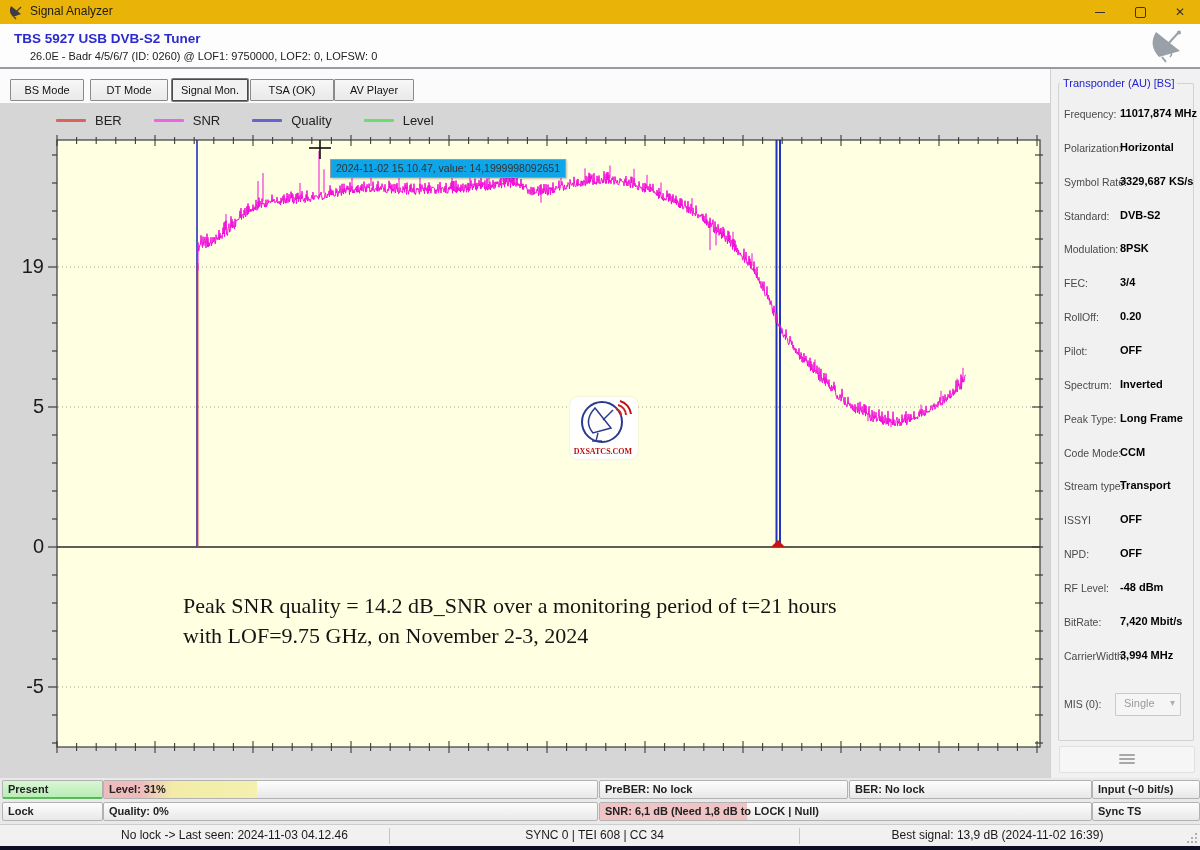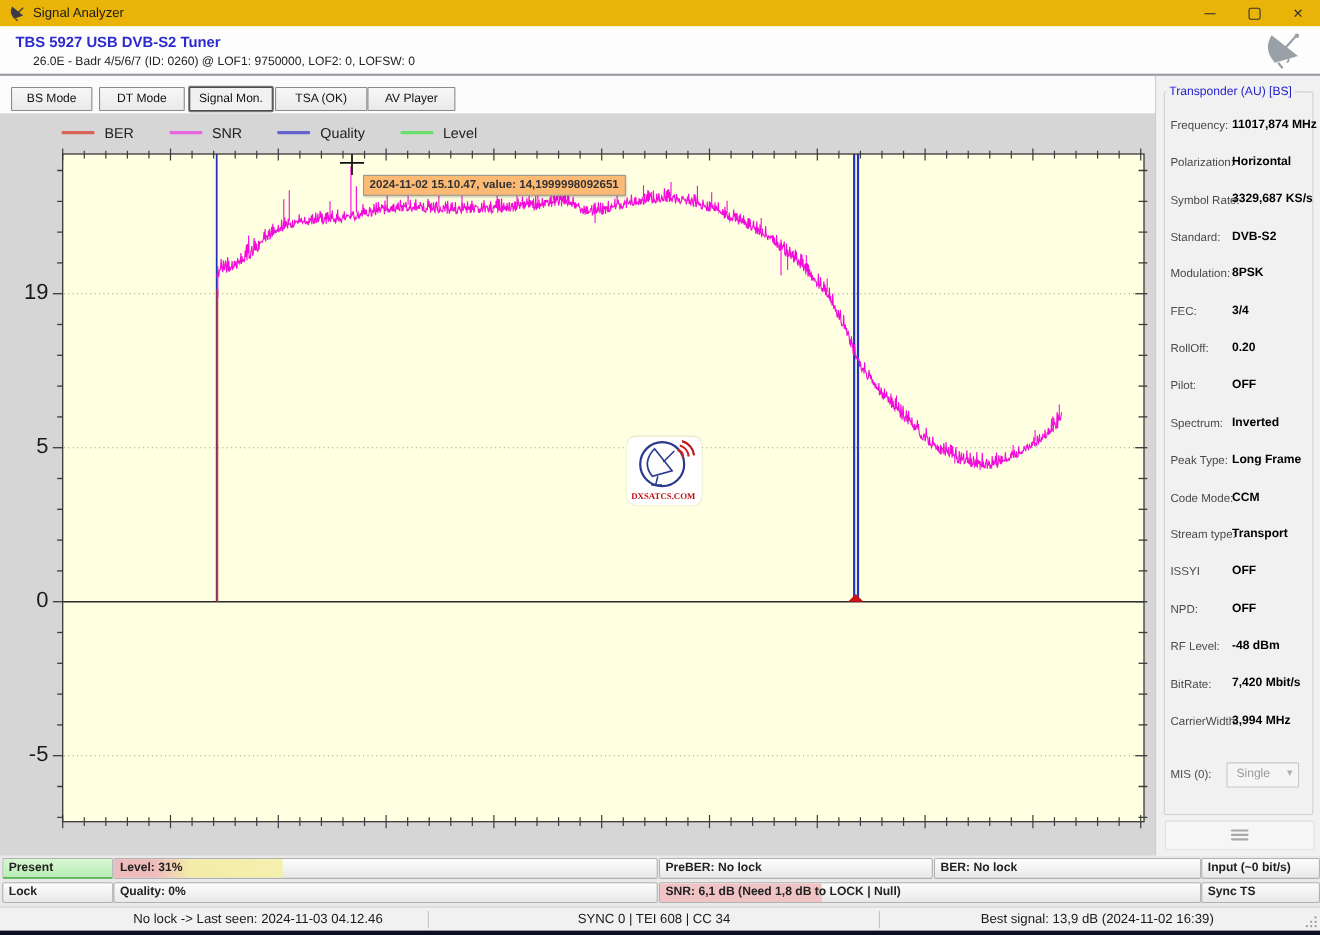--- a/index.html
+++ b/index.html
@@ -25,23 +25,23 @@
        background:linear-gradient(#f7f7f7,#e9e9e9);border:1px solid #8a8a8a;border-radius:1px;cursor:default;}
   .tab.active{background:#f1f1f1;border:1px solid #4a4a4a;box-shadow:0 0 0 1px #7a7a7a;z-index:2;}
   
   #chart-region{position:absolute;left:0;top:103px;width:1050px;height:675px;background:#d6d6d6;}
   #legend{position:absolute;left:56px;top:6px;height:22px;display:flex;align-items:center;gap:32px;}
   .leg-item{display:flex;align-items:center;gap:9px;}
   .leg-line{width:30px;height:3px;border-radius:1px;}
   .leg-label{font-size:13px;color:#222;}
   #plot-svg{position:absolute;left:0;top:0;}
   .ylab{position:absolute;width:36px;text-align:right;font-size:20px;color:#1c1c1c;}
-  #tooltip{position:absolute;left:330px;top:56px;height:17px;line-height:17px;background:#fdba74;
+  #tooltip{position:absolute;left:330px;top:56px;height:17px;line-height:17px;background:#0ea5e9;
            border:1px solid #9a9a9a;box-shadow:1px 1px 2px rgba(0,0,0,.25);font-size:10.5px;color:#333;
-           padding:0 5px;white-space:nowrap;font-weight:bold;}
+           padding:0 5px;white-space:nowrap;}
   #logo{position:absolute;left:570px;top:294px;width:68px;height:62px;background:#fff;border-radius:8px;
         box-shadow:0 0 2px rgba(0,0,0,.15);}
   #annotation{position:absolute;left:183px;top:488px;font-family:"Liberation Serif","DejaVu Serif",serif;
               font-size:22px;color:#141414;line-height:30px;white-space:nowrap;}
   
   #sidebar{position:absolute;left:1050px;top:69px;width:150px;height:709px;background:#f1f1f1;border-left:1px solid #cfcfcf;box-sizing:border-box;}
   #side-group{position:absolute;left:7px;top:14px;width:134px;height:656px;border:1px solid #d2d2d2;border-radius:2px;}
   #side-title{position:absolute;left:9px;top:8px;background:#f1f1f1;padding:0 3px;font-size:11px;color:#2222cc;z-index:2;}
   .srow-label{position:absolute;left:13px;font-size:10.5px;color:#4a4a4a;white-space:nowrap;}
   .srow-value{position:absolute;left:69px;font-size:11px;font-weight:bold;color:#000;white-space:nowrap;}
@@ -331,20 +331,24 @@
       <path d="M25 11 L41 31 L23 36 Q13 24 25 11 Z" fill="#fdfdfd" stroke="#2a3a8c" stroke-width="1.5"></path>
       <line x1="33" y1="23" x2="43" y2="13" stroke="#2a3a8c" stroke-width="1.4"></line>
       <line x1="28" y1="36" x2="26" y2="44" stroke="#2a3a8c" stroke-width="1.4"></line>
       <line x1="22" y1="44" x2="32" y2="44" stroke="#2a3a8c" stroke-width="1.4"></line>
       <path d="M46 12 a7 7 0 0 1 5 7" stroke="#cc2222" stroke-width="2" fill="none"></path>
       <path d="M48 8 a11 11 0 0 1 8 10" stroke="#cc2222" stroke-width="2" fill="none"></path>
       <path d="M50 4 a15 15 0 0 1 11 13" stroke="#bb1111" stroke-width="2" fill="none"></path>
       <text x="33" y="57" text-anchor="middle" font-family="Liberation Serif, DejaVu Serif, serif" font-size="8" font-weight="bold" fill="#bb1111" id="logo-text-svg">DXSATCS.COM</text>
     </svg>
   </div>
+  <div id="annotation">
+    <div>Peak SNR quality = 14.2 dB_SNR over a monitoring period of t=21 hours</div>
+    <div> with LOF=9.75 GHz, on November 2-3, 2024</div>
+  </div>
 </div>
 
 <div id="sidebar">
   <div id="side-title">Transponder (AU) [BS]</div>
   <div id="side-group"></div>
   <div id="side-fields">
       <div class="srow-label" style="top: 39px;">Frequency:</div>
       <div class="srow-value" style="top: 38px;">11017,874 MHz</div>
       <div class="srow-label" style="top: 72.85px;">Polarization:</div>
       <div class="srow-value" style="top: 71.85px;">Horizontal</div>

